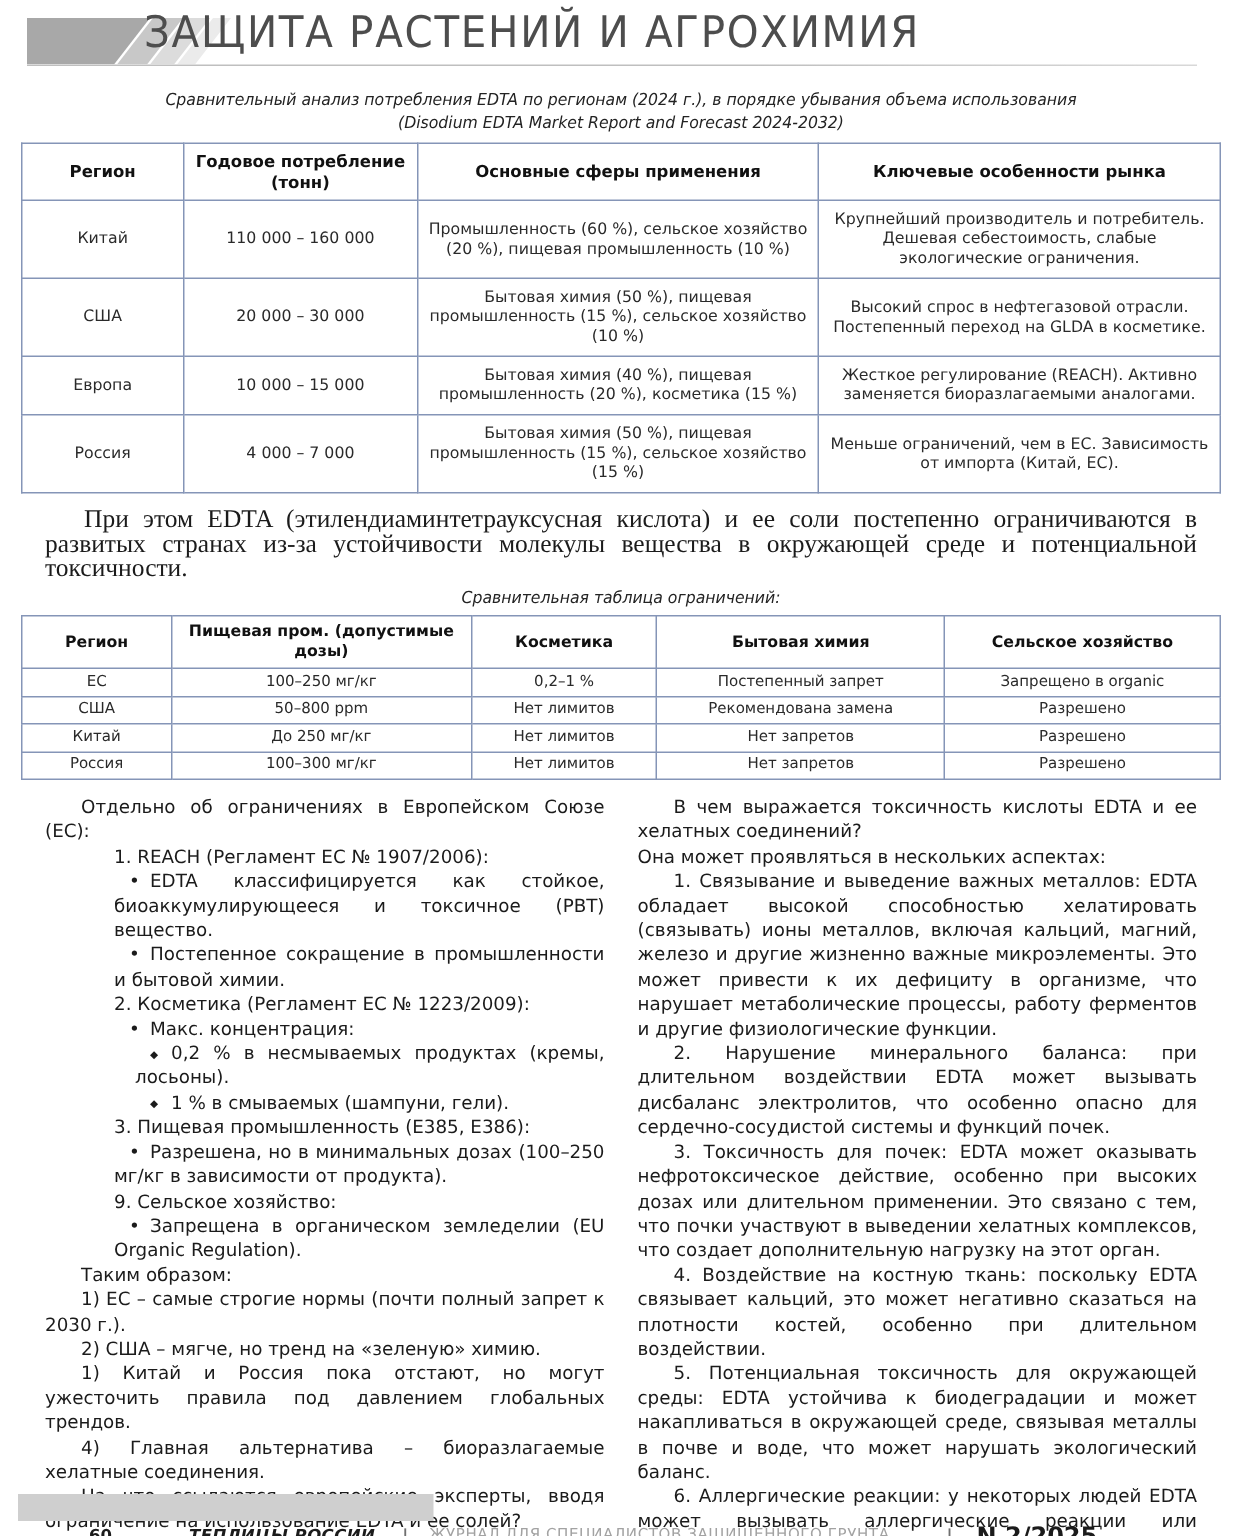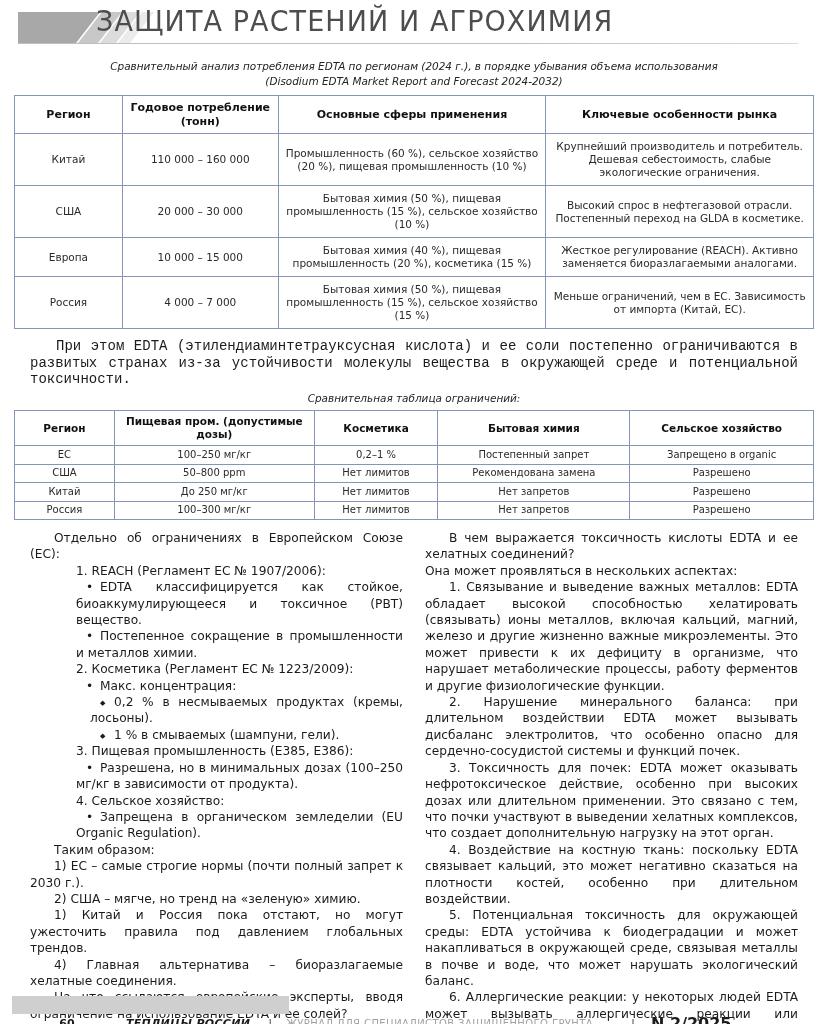--- a/index.html
+++ b/index.html
@@ -112,25 +112,25 @@
   .t2 td { color: #2a2a2a; padding: 2.5px 3px; }
   .t2 col.d1 { width: 12.5%; }
   .t2 col.d2 { width: 25%; }
   .t2 col.d3 { width: 15.5%; }
   .t2 col.d4 { width: 24%; }
   .t2 col.d5 { width: 23%; }
 
   
   .lead {
     margin: 9px 30px 4px 30px;
-    font-size: 14px;
+    font-size: 17px;
     line-height: 16.5px;
     text-align: justify;
     text-indent: 26px;
-    font-family: Liberation Mono, monospace;
+    font-family: Liberation Serif, serif;
     color: #1b1b1b;
   }
 
   
   .cols {
     display: flex;
     gap: 22px;
     margin: 10px 30px 0 30px;
   }
   .col {
@@ -361,28 +361,28 @@
       </tbody>
     </table>
   </div>
 
   <div class="cols">
 
     <div class="col">
       <p>Отдельно об ограничениях в Европейском Союзе (ЕС):</p>
       <p class="num-item">1. REACH (Регламент ЕС № 1907/2006):</p>
       <p class="bullet-item">EDTA классифицируется как стойкое, биоаккумулирующееся и токсичное (PBT) вещество.</p>
-      <p class="bullet-item">Постепенное сокращение в промышленности и металлов химии.</p>
+      <p class="bullet-item">Постепенное сокращение в промышленности и бытовой химии.</p>
       <p class="num-item">2. Косметика (Регламент ЕС № 1223/2009):</p>
       <p class="bullet-item">Макс. концентрация:</p>
       <p class="bullet-item dia lvl2">0,2 % в несмываемых продуктах (кремы, лосьоны).</p>
       <p class="bullet-item dia lvl2">1 % в смываемых (шампуни, гели).</p>
       <p class="num-item">3. Пищевая промышленность (E385, E386):</p>
       <p class="bullet-item">Разрешена, но в минимальных дозах (100–250 мг/кг в зависимости от продукта).</p>
-      <p class="num-item">4. Сельское хозяйство:</p>
+      <p class="num-item">9. Сельское хозяйство:</p>
       <p class="bullet-item">Запрещена в органическом земледелии (EU Organic Regulation).</p>
       <p>Таким образом:</p>
       <p>1) ЕС – самые строгие нормы (почти полный запрет к 2030 г.).</p>
       <p>2) США – мягче, но тренд на «зеленую» химию.</p>
       <p>1) Китай и Россия пока отстают, но могут ужесточить правила под давлением глобальных трендов.</p>
       <p>4) Главная альтернатива – биоразлагаемые хелатные соединения.</p>
       <p>На что ссылаются европейские эксперты, вводя ограничение на использование EDTA и ее солей?</p>
       <p>В первую очередь, это краткий отчет об оценке рисков «EDETIC ACID (EDTA). Summary Risk Assessment Report» от 2004 года, подготовленный Германией по заказу европейского Союза.</p>
     </div>
 

